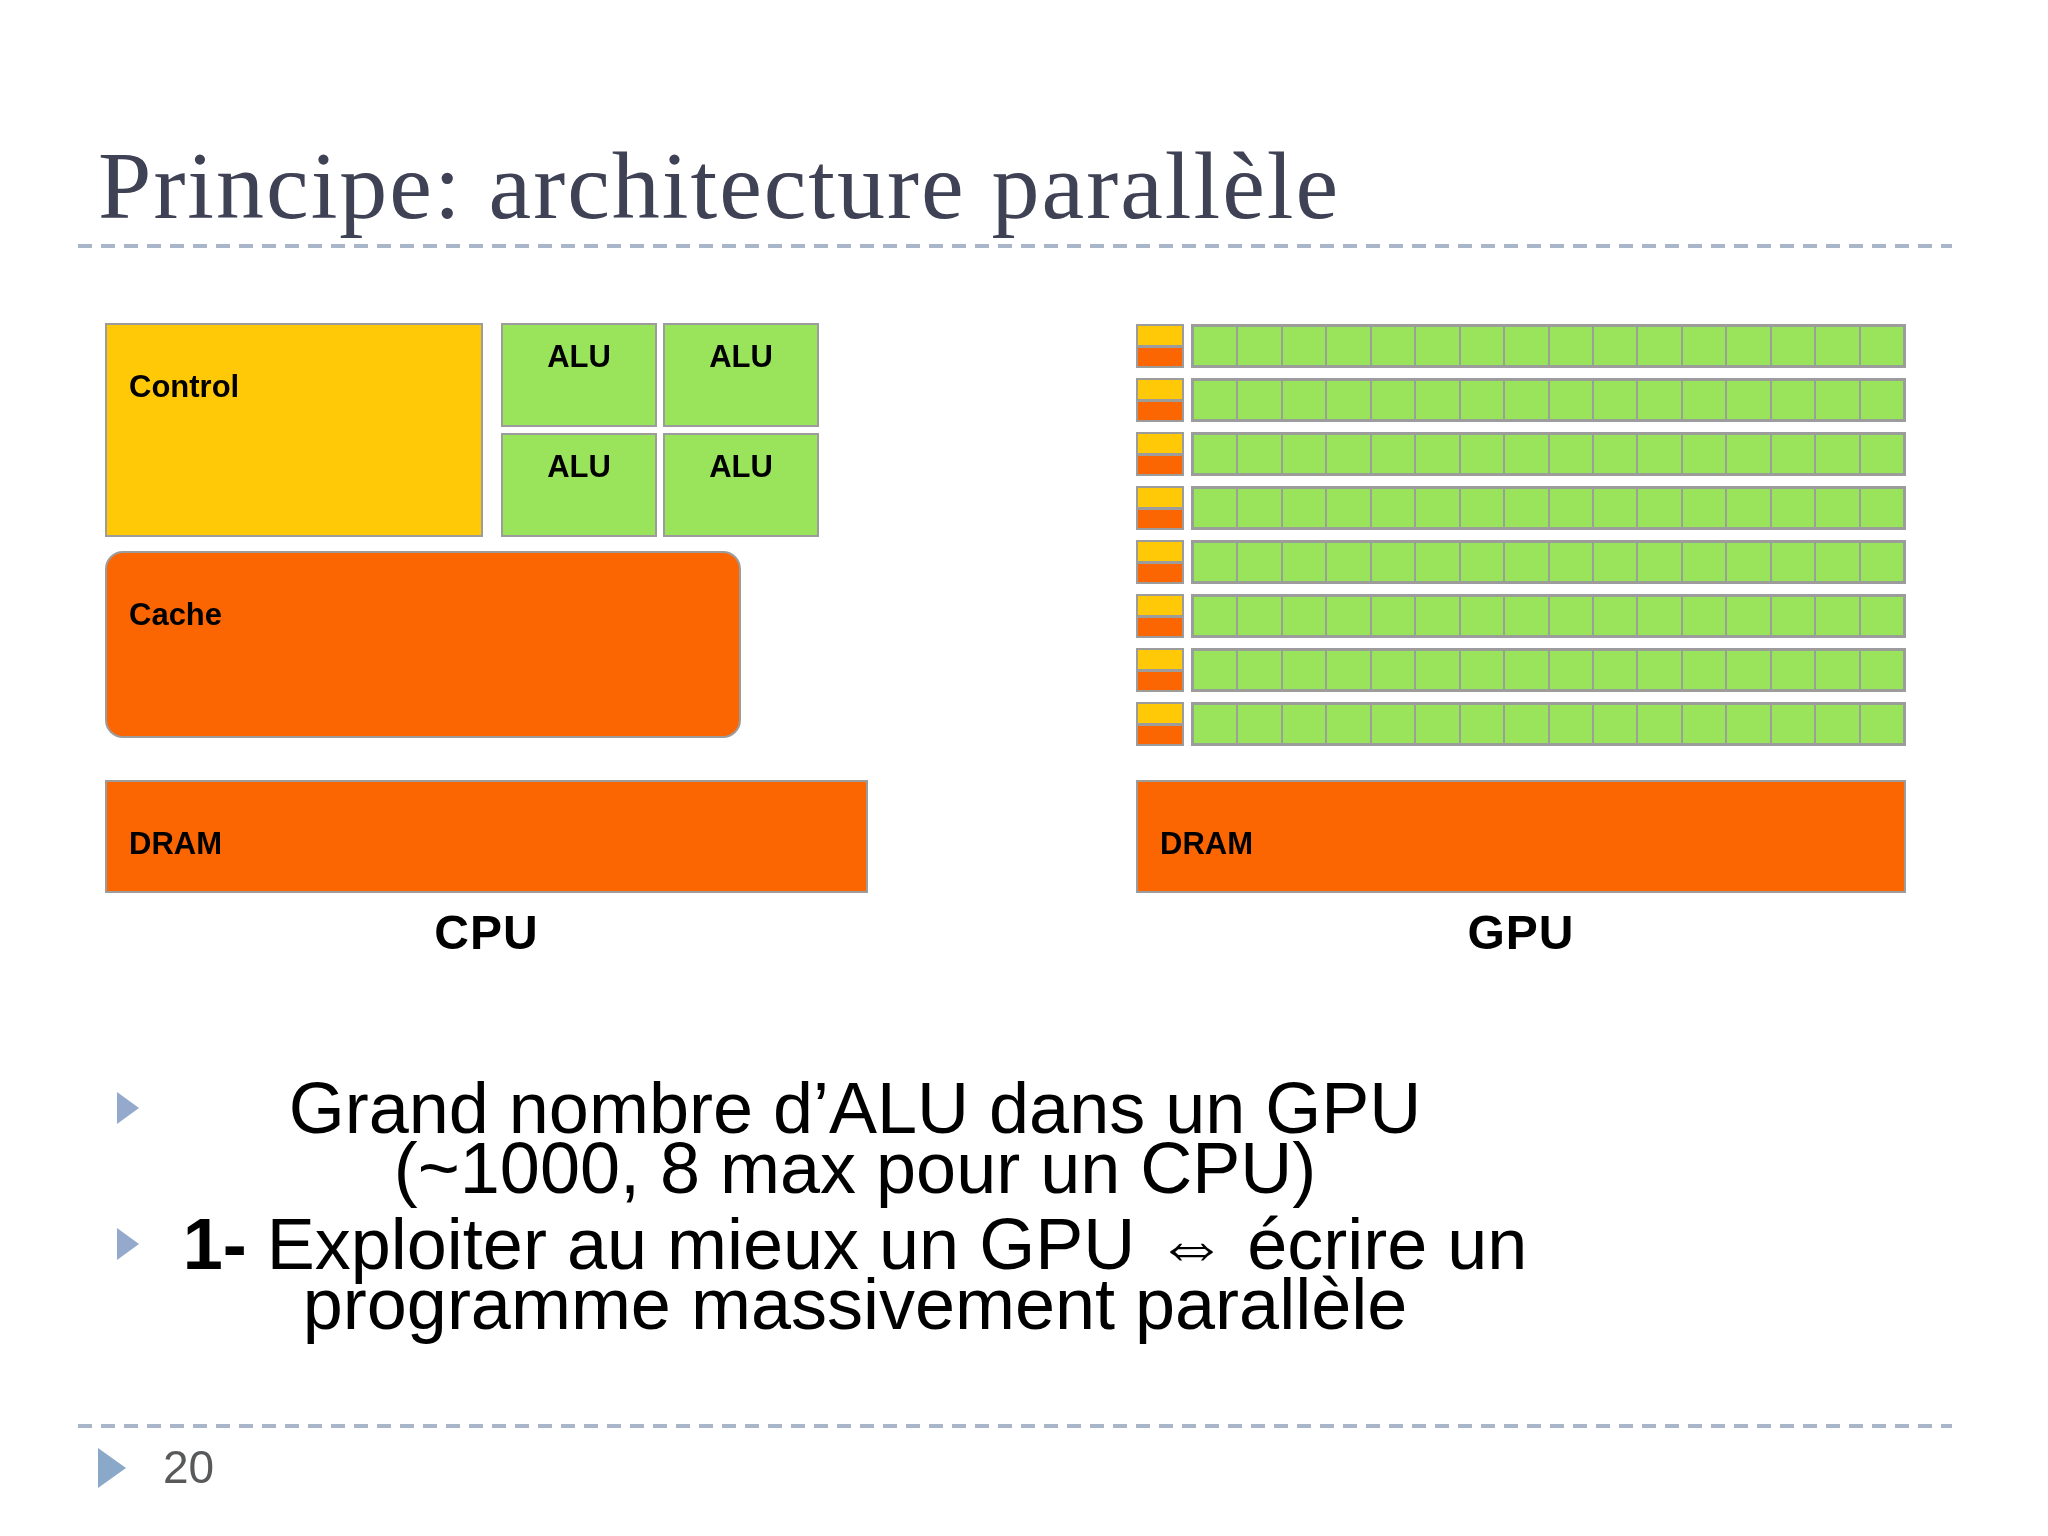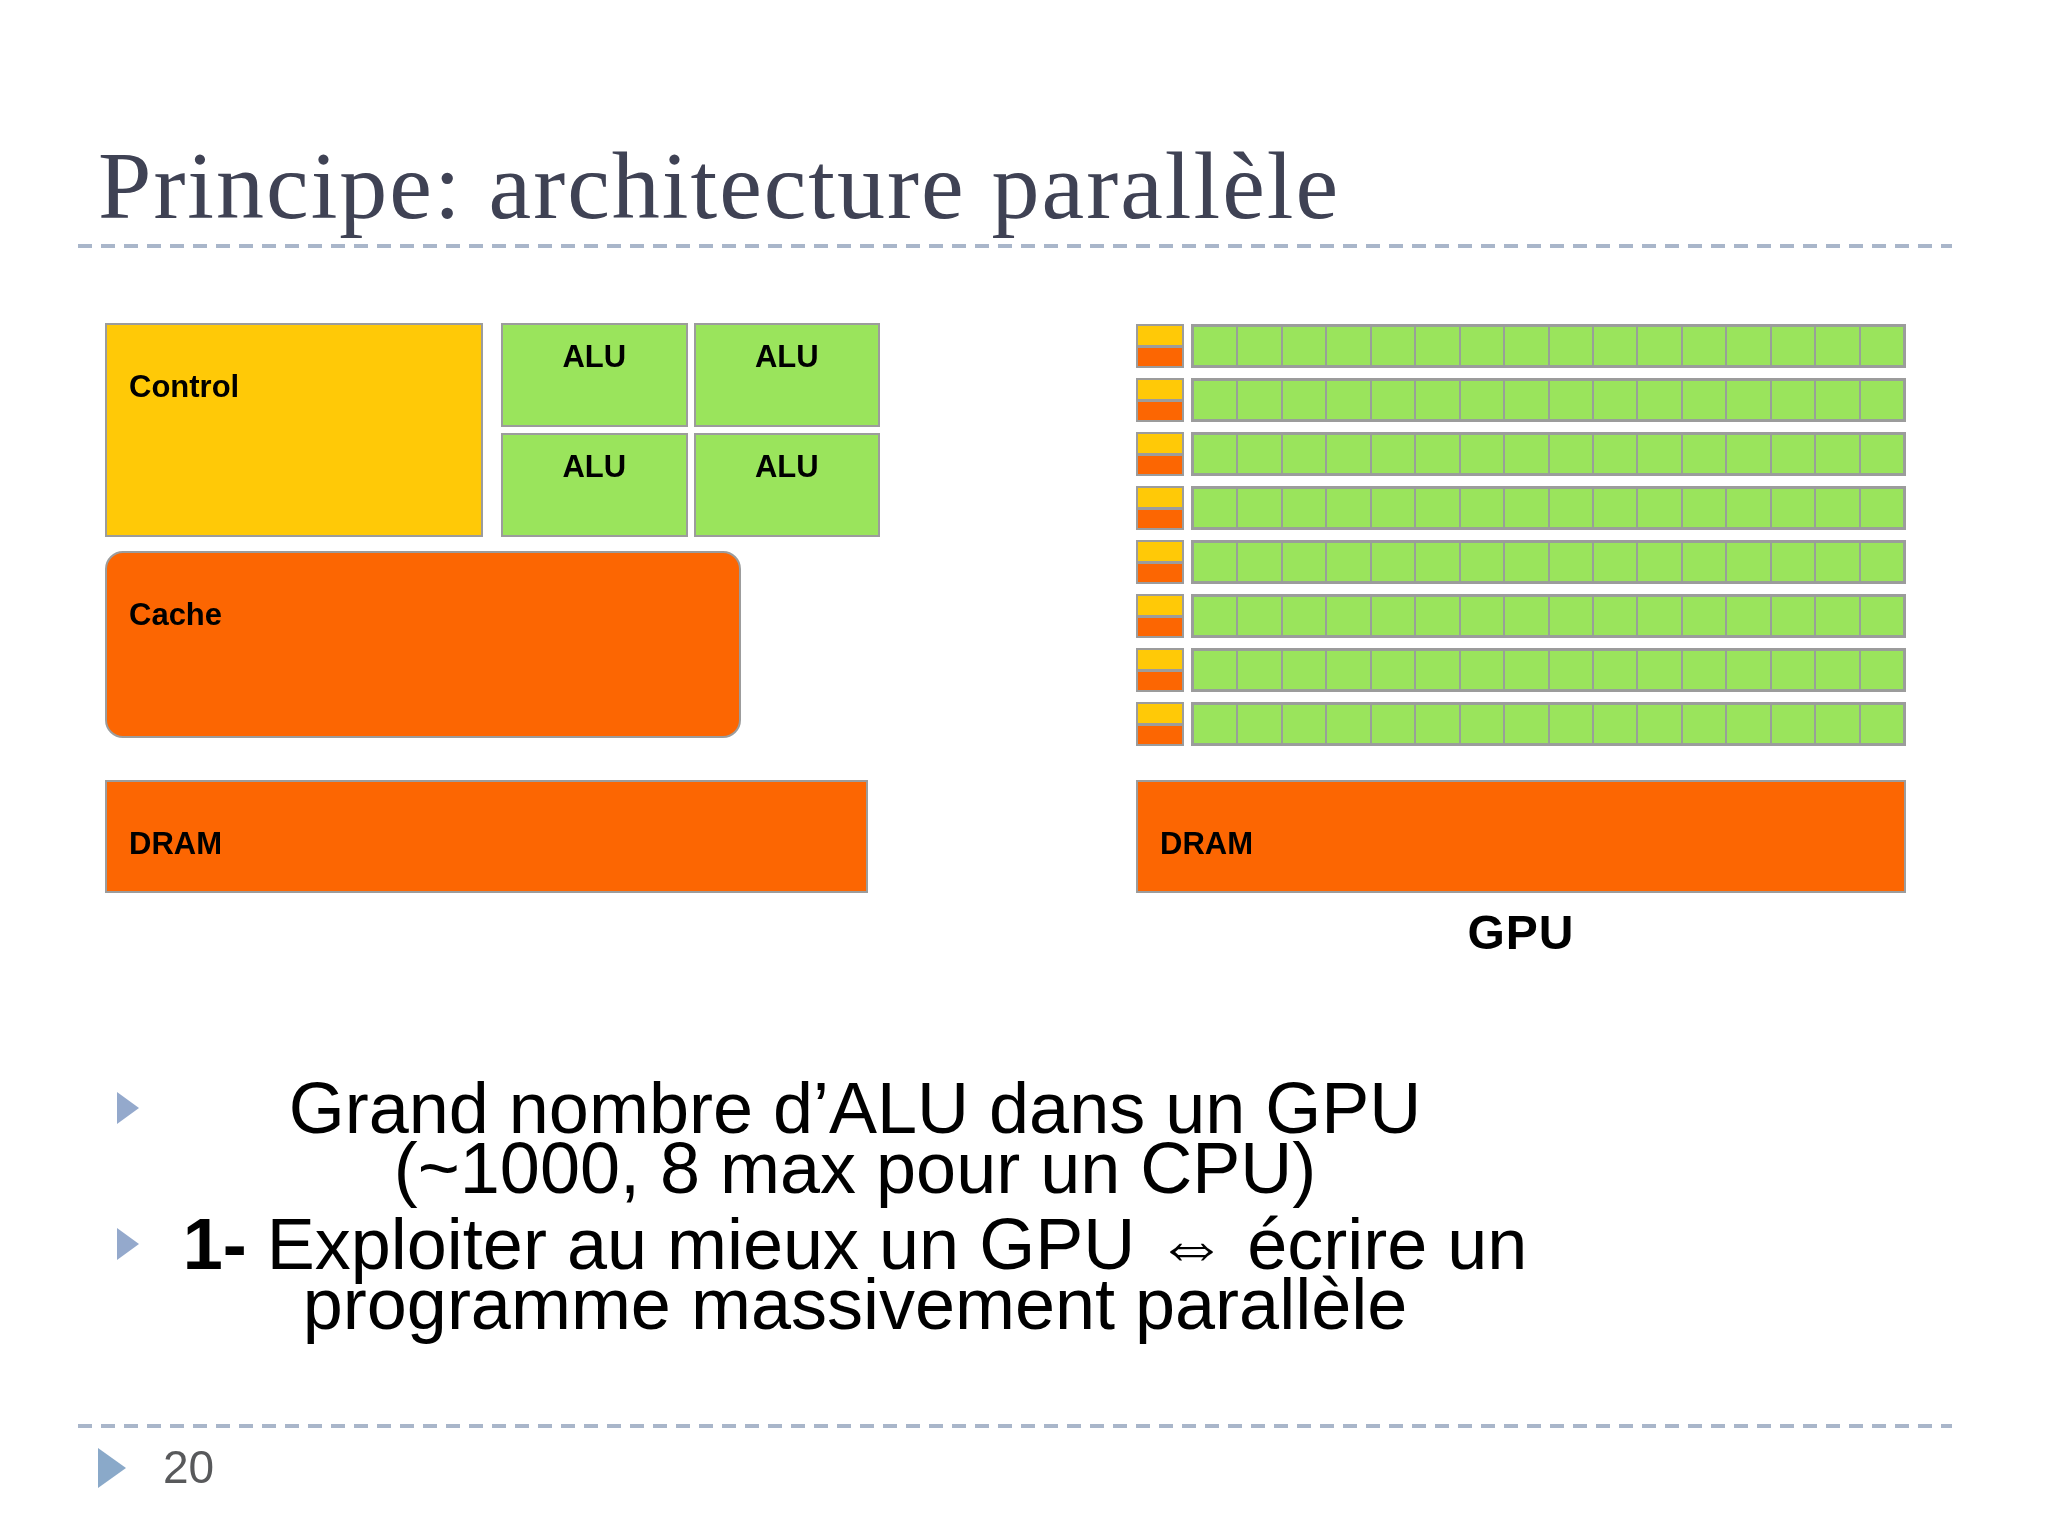--- a/index.html
+++ b/index.html
@@ -25,21 +25,21 @@
   .block{
     position:absolute; box-sizing:border-box;
     border:2px solid var(--box-border);
     font-weight:bold; font-size:31px; color:#000;
   }
   .block .lbl{position:absolute; left:22px; top:12px; white-space:nowrap;margin-top:32px;}
 
   
   #control{left:105px; top:323px; width:378px; height:214px; background:var(--gold);}
   #alu-grid{
-    position:absolute; left:501px; top:323px; width:379px; height:214px;
+    position:absolute; left:501px; top:323px; width:318px; height:214px;
     display:grid; grid-template-columns:1fr 1fr; gap:6px 6px;
   }
   .alu-box{
     background:var(--green); border:2px solid var(--box-border); box-sizing:border-box;
     font-weight:bold; font-size:31px; color:#000;
     display:flex; justify-content:center; align-items:flex-start; padding-top:14px;
   }
   #cache{left:105px; top:551px; width:636px; height:187px; background:var(--orange);border-radius:18px;}
   #cpu-dram{left:105px; top:780px; width:763px; height:113px; background:var(--orange);}
   .caption{
@@ -107,20 +107,21 @@
       <div class="alu-box">ALU</div>
       <div class="alu-box">ALU</div>
       <div class="alu-box">ALU</div>
     </div>
   <div id="cache" class="block">
     <span class="lbl">Cache</span>
   </div>
   <div id="cpu-dram" class="block">
     <span class="lbl">DRAM</span>
   </div>
+  <div id="cpu-caption" class="caption">CPU</div>
 
   <div id="gpu-rows">
       <div class="gpu-row">
         <div class="gpu-ctrl">
           <div class="gc-top"></div>
           <div class="gc-div"></div>
           <div class="gc-bot"></div>
         </div>
         <div class="gpu-strip" style="grid-template-columns: repeat(16, 1fr);">
           <div class="gpu-cell"></div>

